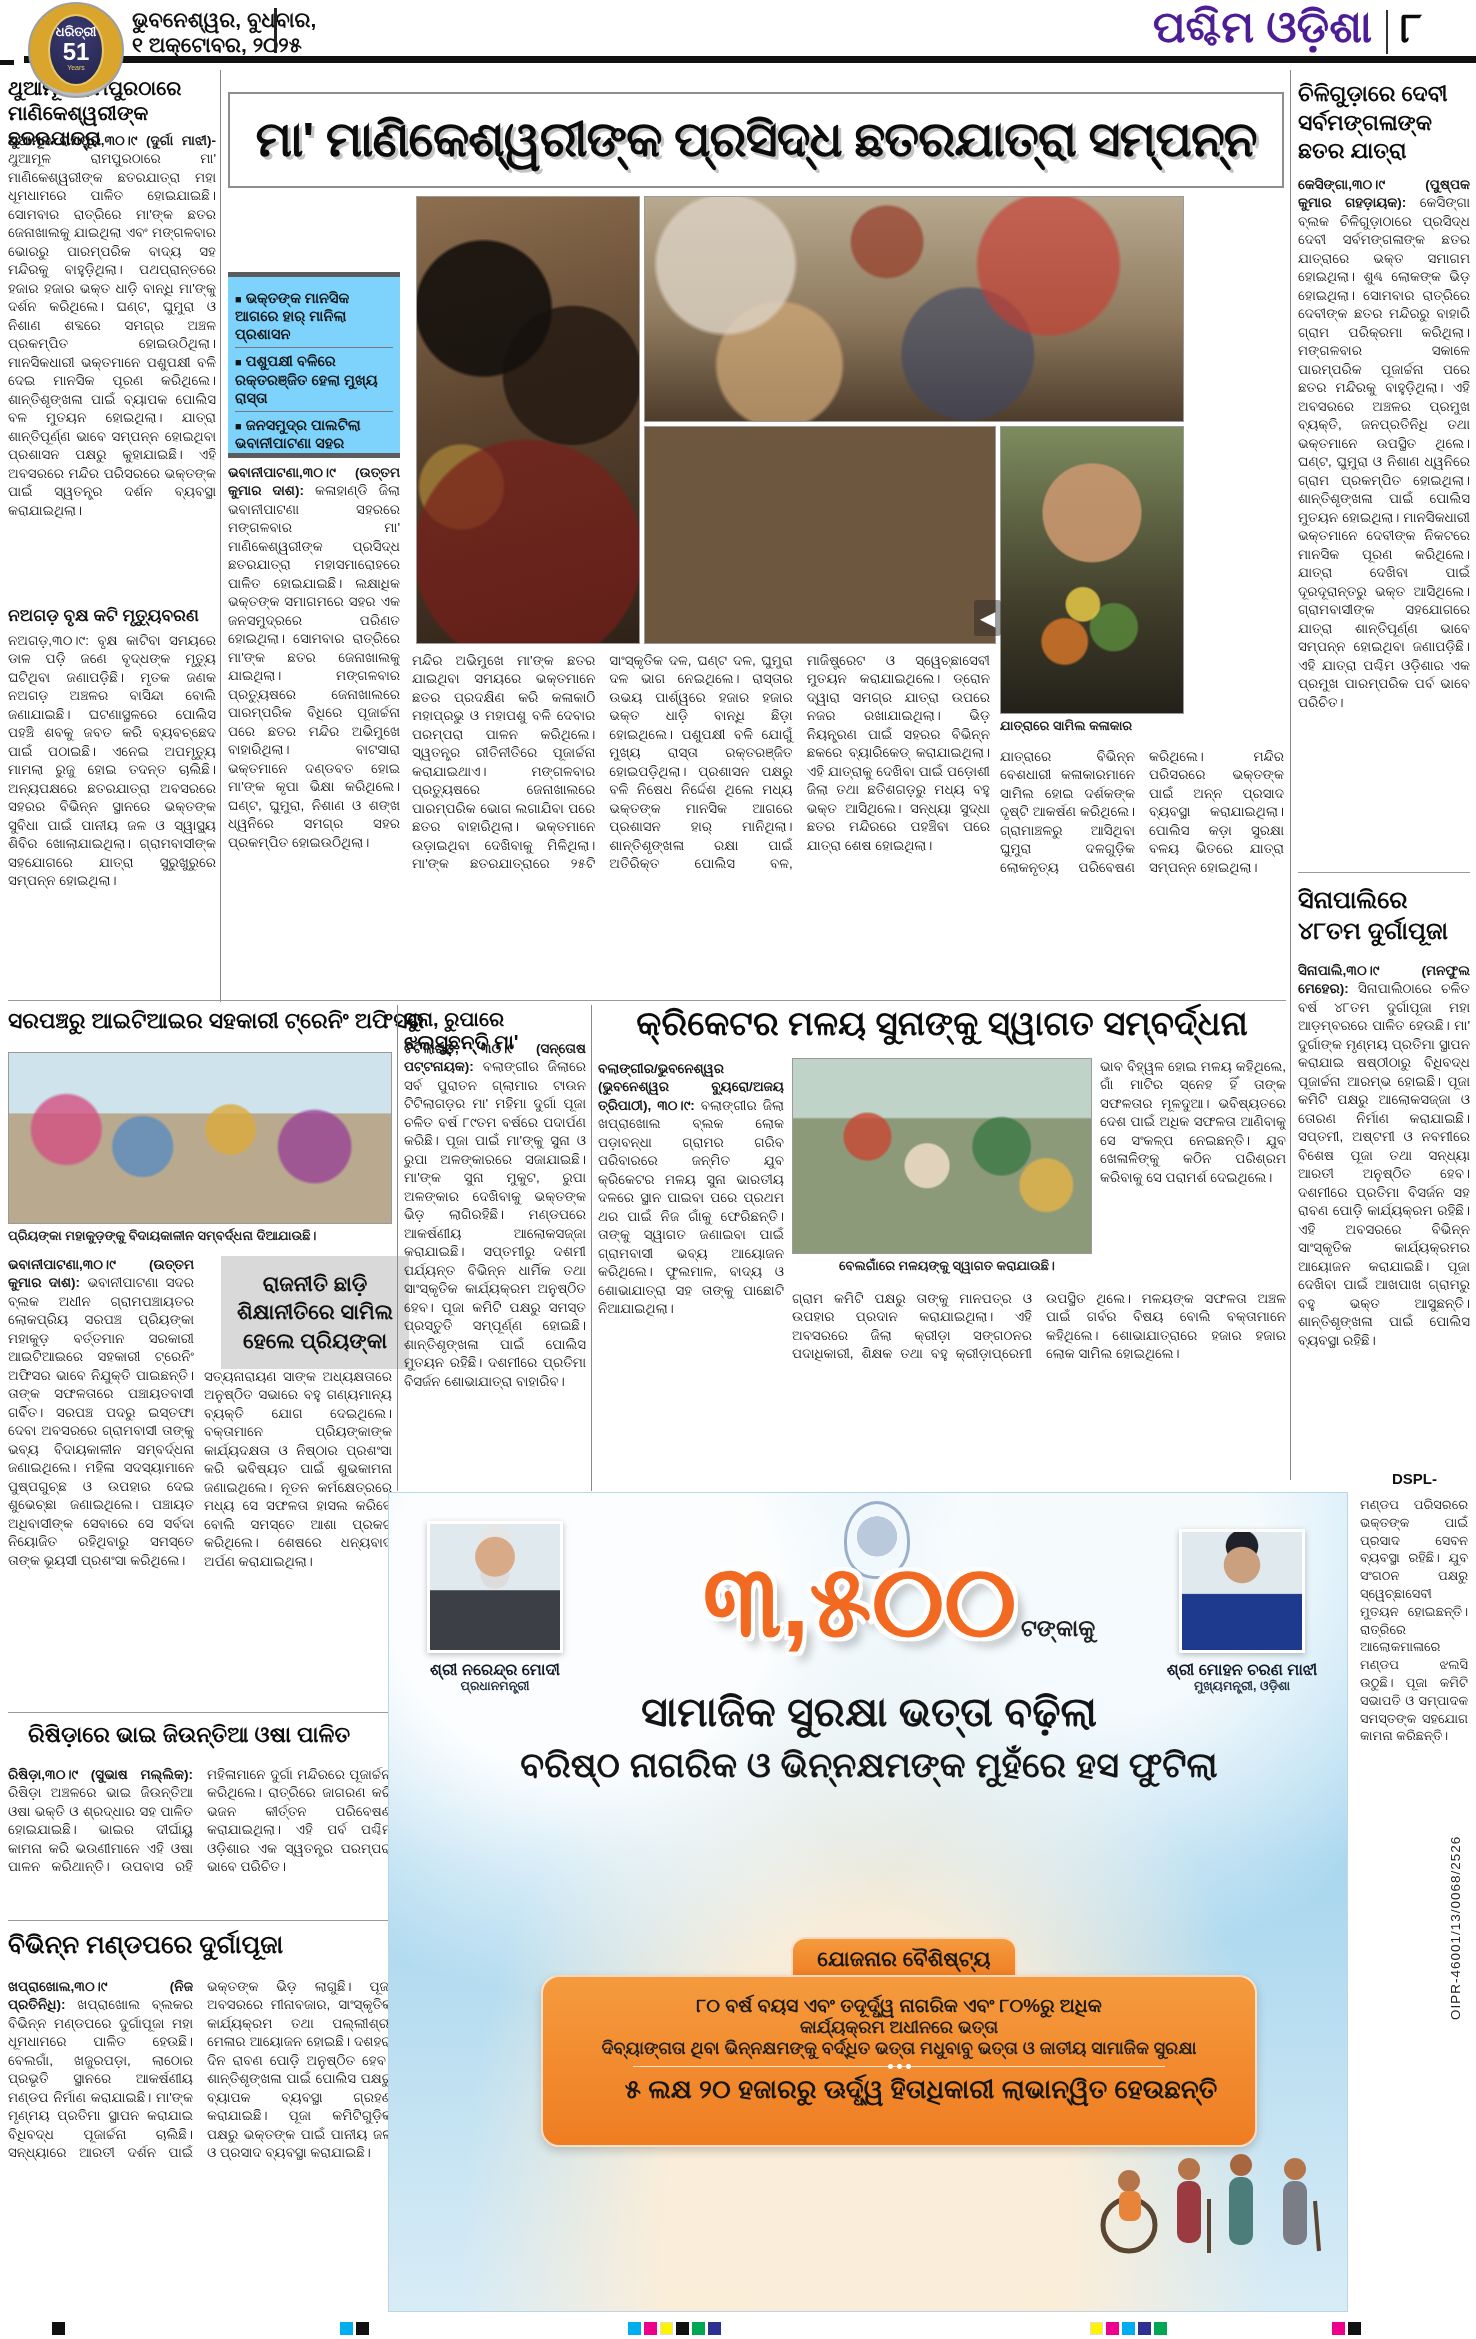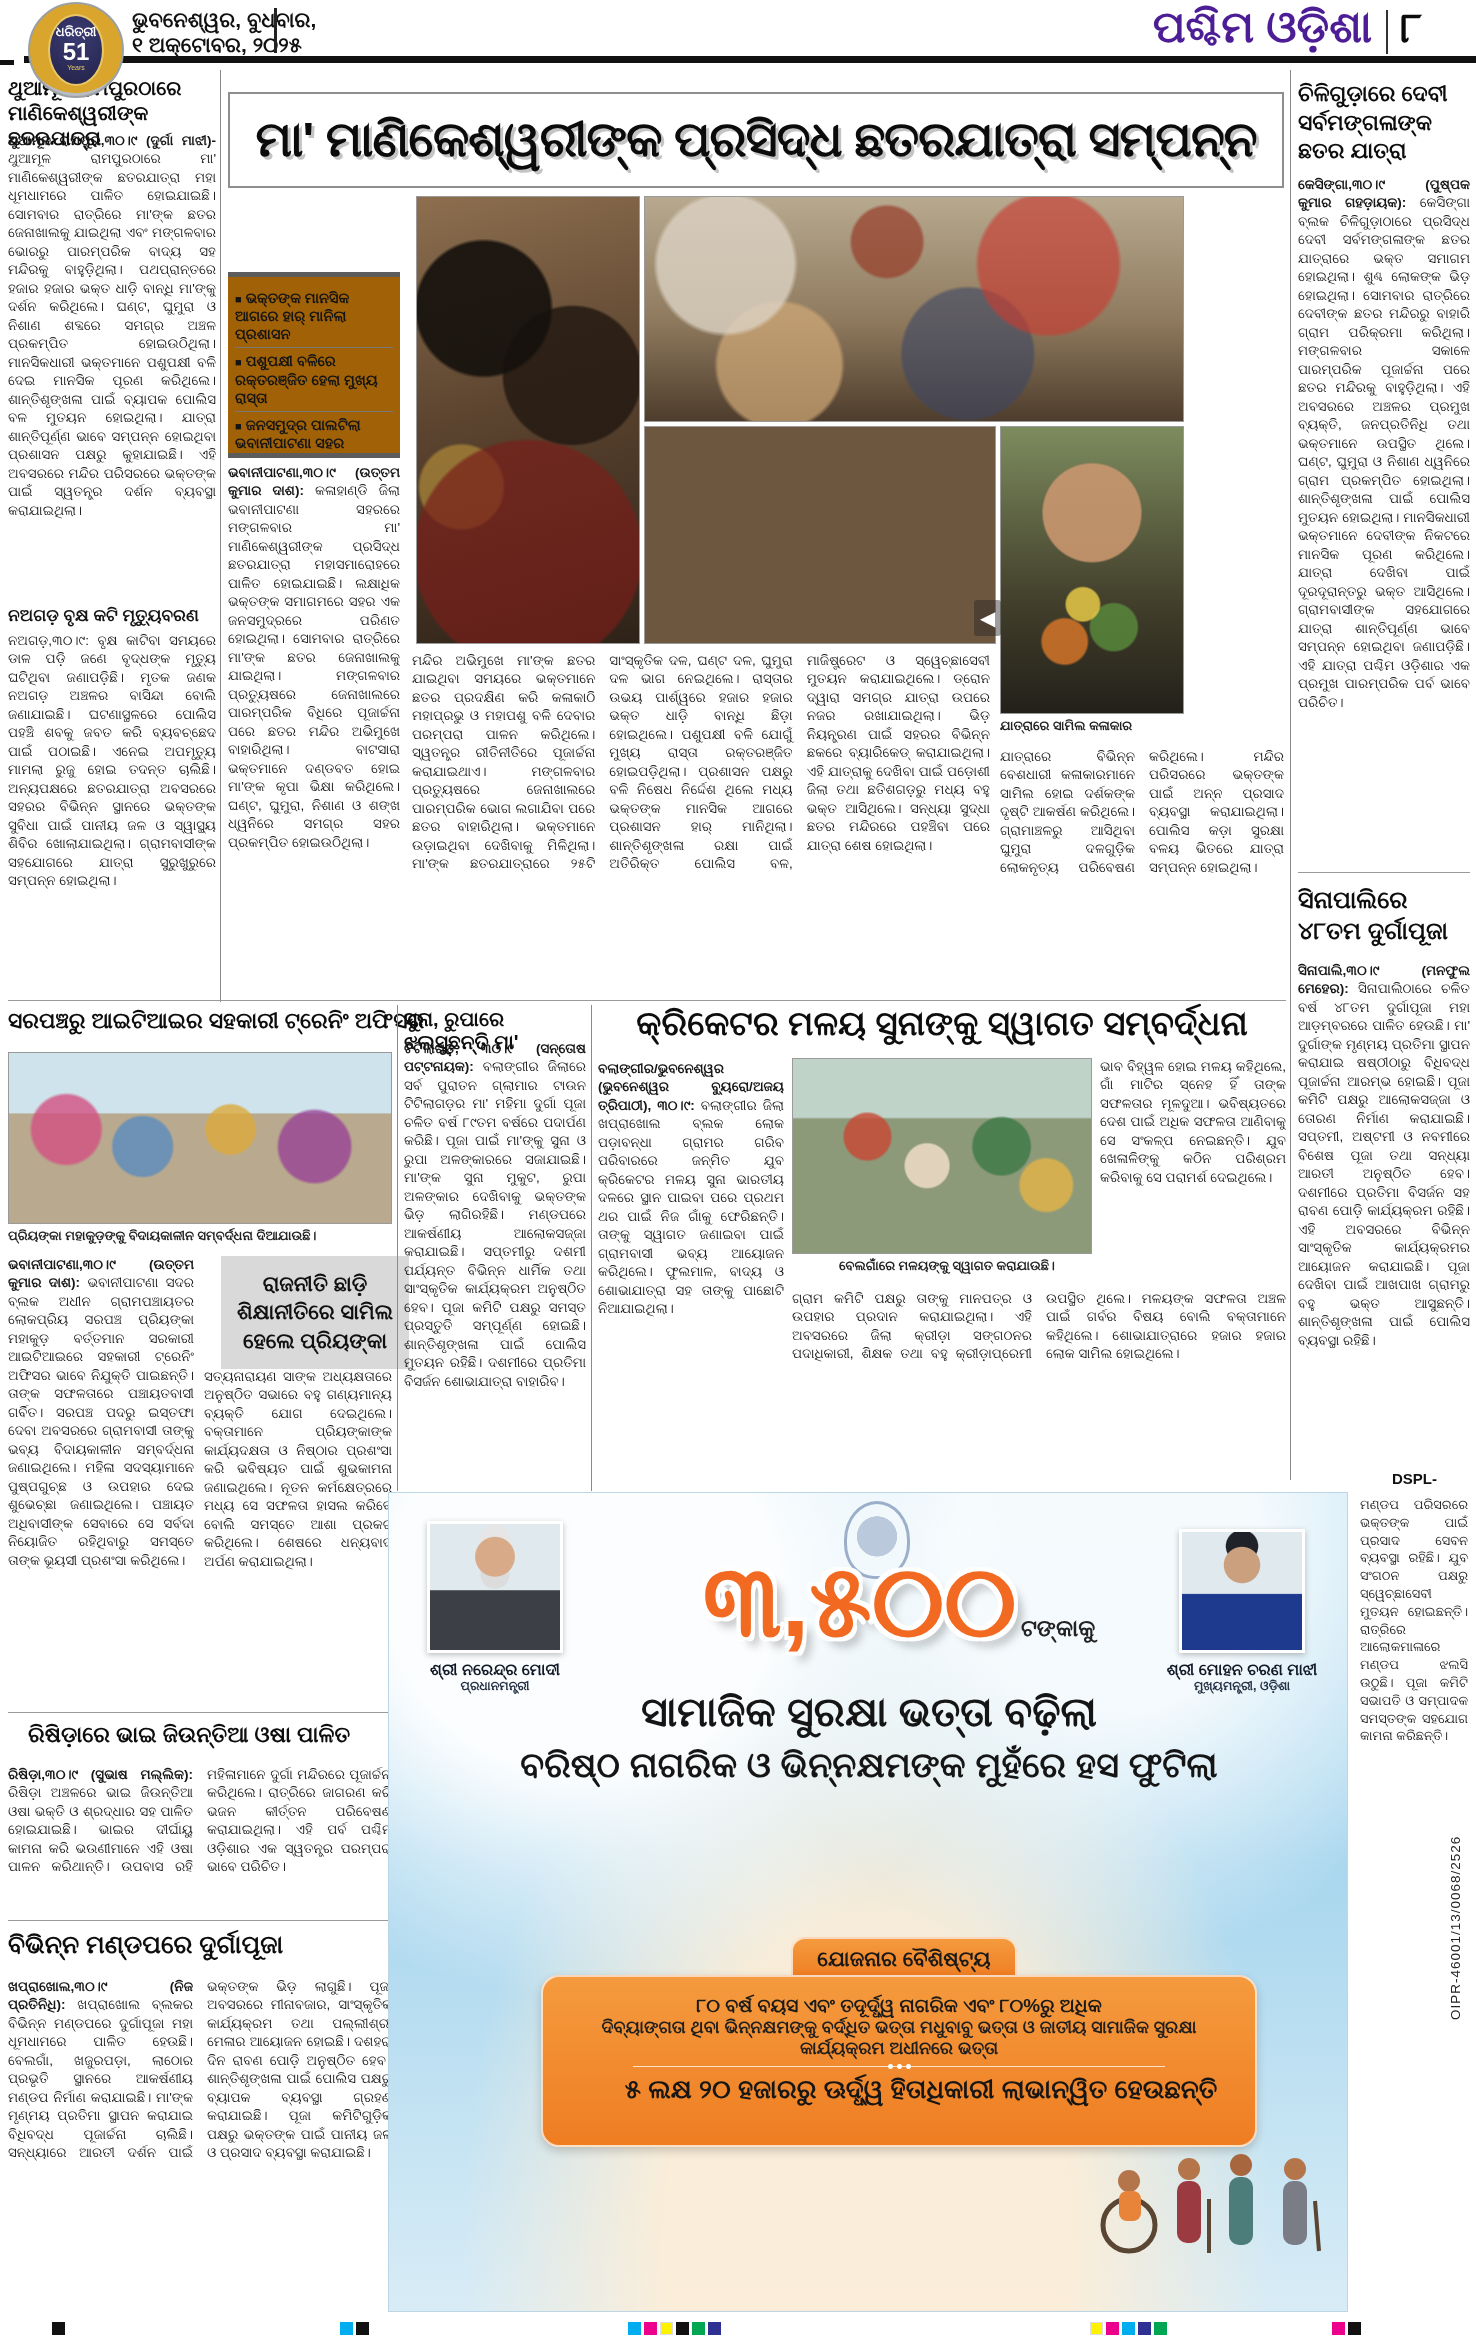--- a/index.html
+++ b/index.html
@@ -38,21 +38,21 @@
   .lc-head { font-size:20px; font-weight:800; line-height:1.25; color:#0d0d0d; }
   .main-headbox { left:228px; top:92px; width:1056px; height:96px; border:2px solid #8f8f8f;
                   display:flex; align-items:center; justify-content:center; }
   .main-head { font-size:49px; font-weight:800; letter-spacing:-1px; color:#0b0b0b;
                text-shadow: 3px 3px 0 #c4c4c4; white-space:nowrap; }
   .rc-head { font-size:22px; font-weight:800; line-height:1.3; color:#0d0d0d; }
   .sec-head { font-size:22px; font-weight:800; color:#0d0d0d; white-space:nowrap; }
   .big-head { font-size:34px; font-weight:800; color:#0d0d0d; white-space:nowrap; }
 
   
-  .bullet-box { left:228px; top:272px; width:172px; height:186px; background:#a16207;
+  .bullet-box { left:228px; top:272px; width:172px; height:186px; background:#7dd3fc;
                 border-top:5px solid #5c5c5c; border-bottom:5px solid #5c5c5c; padding:8px 7px; }
   .bullet-item { font-size:14.5px; font-weight:bold; line-height:1.25; padding:4px 0; color:#141414;}
   .bullet-item + .bullet-item { border-top:1px solid #777; }
   .bullet-glyph { font-size:11px; margin-right:4px; }
 
   
   .ph { border:1px solid #9a9a9a; overflow:hidden; }
   .ph-deity { background:
       radial-gradient(circle at 30% 25%, rgba(20,16,12,.9) 0 18%, transparent 19%),
       radial-gradient(circle at 70% 40%, rgba(35,25,18,.85) 0 22%, transparent 23%),
@@ -282,22 +282,22 @@
     <div class="abs" style="left:250px; top:58px; width:520px; text-align:center; white-space:nowrap;">
       <span class="ad-amount">୩,୫୦୦</span>
       <span class="ad-amount-suffix">ଟଙ୍କାକୁ</span>
     </div>
     <div class="abs ad-line1" style="left:0; top:196px; width:960px; text-align:center;">ସାମାଜିକ ସୁରକ୍ଷା ଭତ୍ତା ବଢ଼ିଲା</div>
     <div class="abs ad-line2" style="left:0; top:252px; width:960px; text-align:center;">ବରିଷ୍ଠ ନାଗରିକ ଓ ଭିନ୍ନକ୍ଷମଙ୍କ ମୁହଁରେ ହସ ଫୁଟିଲା</div>
 
     <div class="abs ad-tab">ଯୋଜନାର ବୈଶିଷ୍ଟ୍ୟ</div>
     <div class="abs ad-panel">
       <div class="panel-t1" style="margin-top:18px;">୮୦ ବର୍ଷ ବୟସ ଏବଂ ତଦୂର୍ଦ୍ଧ୍ୱ ନାଗରିକ ଏବଂ ୮୦%ରୁ ଅଧିକ</div>
+      <div class="panel-t2">କାର୍ଯ୍ୟକ୍ରମ ଅଧୀନରେ ଭତ୍ତା</div>
       <div class="panel-t2">ଦିବ୍ୟାଙ୍ଗତା ଥିବା ଭିନ୍ନକ୍ଷମଙ୍କୁ ବର୍ଦ୍ଧିତ ଭତ୍ତା ମଧୁବାବୁ ଭତ୍ତା ଓ ଜାତୀୟ ସାମାଜିକ ସୁରକ୍ଷା</div>
-      <div class="panel-t2">କାର୍ଯ୍ୟକ୍ରମ ଅଧୀନରେ ଭତ୍ତା</div>
       <div class="panel-div"></div>
       <div class="panel-big">୫ ଲକ୍ଷ ୨୦ ହଜାରରୁ ଊର୍ଦ୍ଧ୍ୱ ହିତାଧିକାରୀ ଲାଭାନ୍ୱିତ ହେଉଛନ୍ତି</div>
     </div>
 
     <div class="abs" style="left:700px; top:636px; width:240px; height:140px;">
       <svg viewBox="0 0 240 140" width="240" height="140">
         <circle cx="40" cy="96" r="26" fill="none" stroke="#5a4632" stroke-width="5"></circle>
         <circle cx="40" cy="52" r="11" fill="#b5754a"></circle>
         <rect x="30" y="62" width="22" height="30" rx="8" fill="#e8833a"></rect>
         <circle cx="100" cy="40" r="11" fill="#b5754a"></circle>

